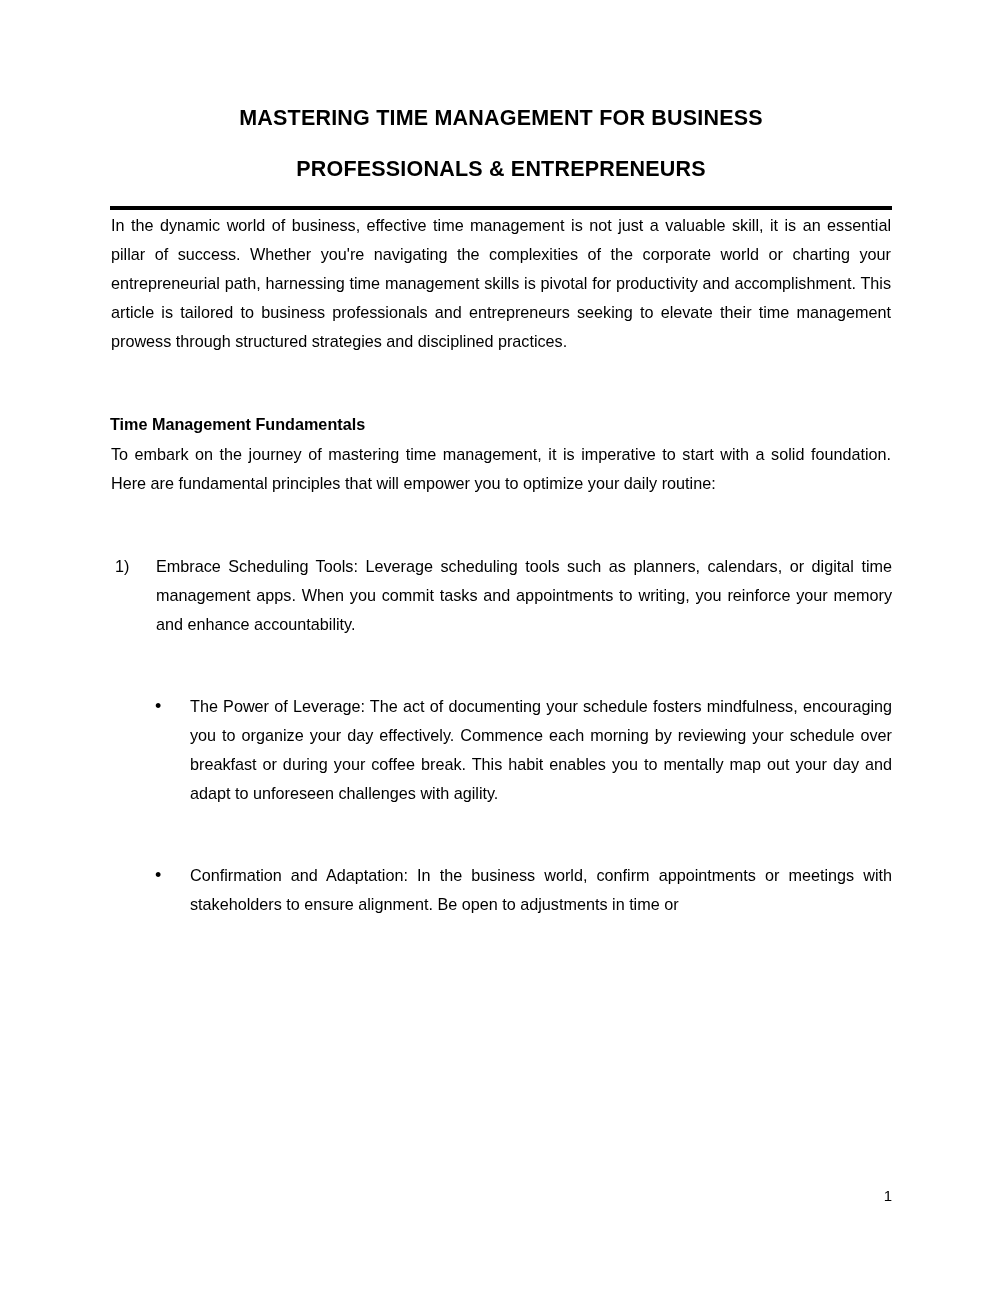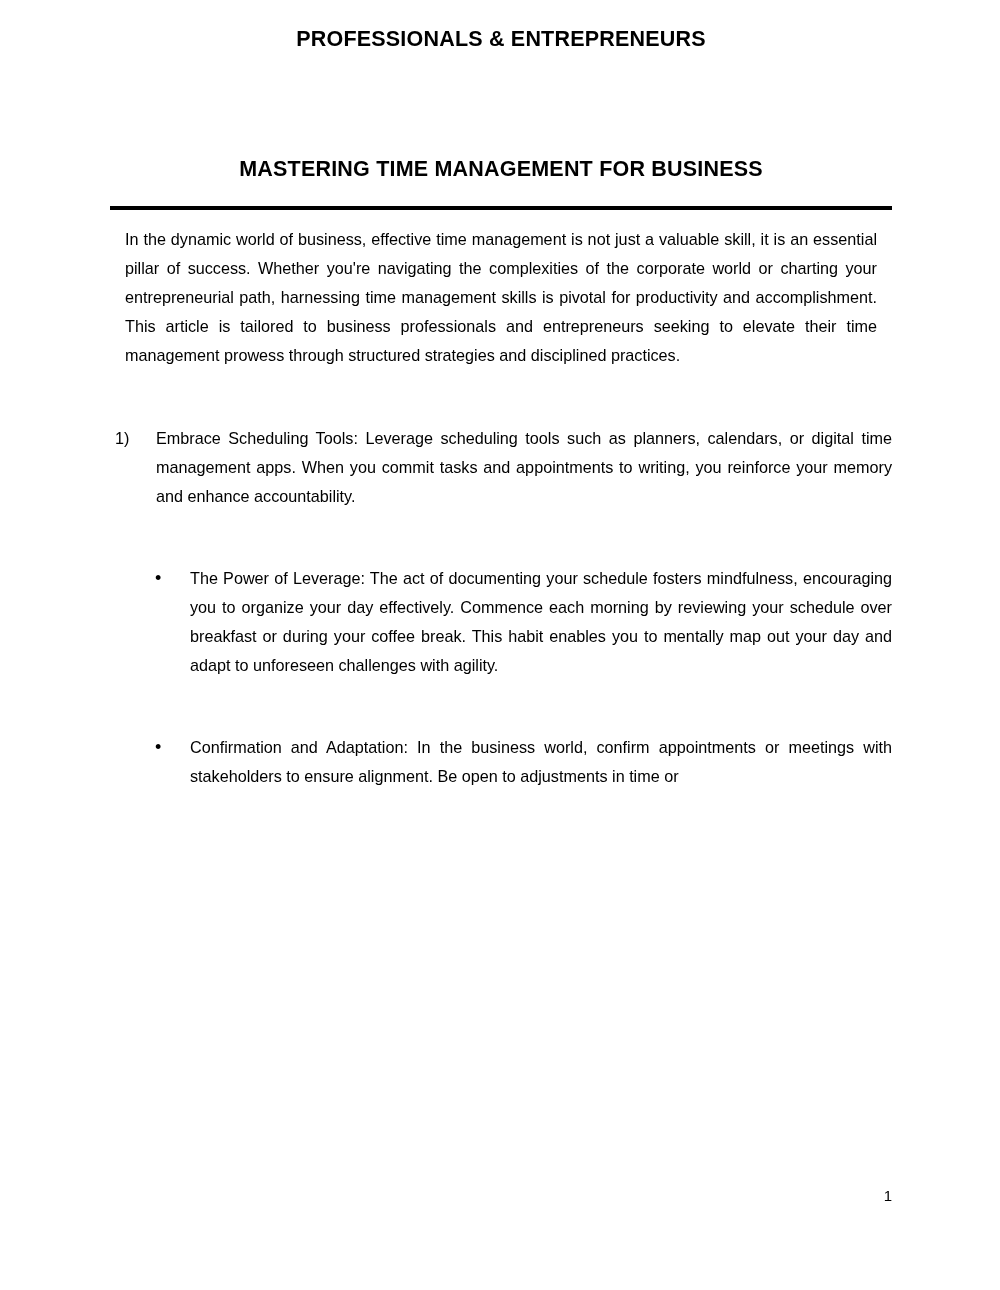--- a/index.html
+++ b/index.html
@@ -46,21 +46,21 @@
     margin-top: 26px;
     border-top: 4px solid #000000;
     width: 782px;
     height: 0;
   }
   p.body-text {
     font-size: 16.2px;
     line-height: 29px;
     text-align: justify;
     text-justify: inter-word;
-    margin: 15px;
+    margin: 1px;
   }
   .para-intro {
     margin-top: 68px;
   }
   .section-heading {
     font-size: 16.2px;
     font-weight: bold;
     line-height: 29px;
     margin: 0;
     padding-top: 53px;
@@ -118,27 +118,29 @@
     font-size: 15px;
     line-height: 20px;
   }
 </style>
 </head>
 <body>
 
 <div class="page">
   <div class="content">
 
+    <div class="doc-title title-line-1">MASTERING TIME MANAGEMENT FOR BUSINESS</div>
     <div class="doc-title title-line-2">PROFESSIONALS &amp; ENTREPRENEURS</div>
-    <div class="doc-title title-line-1">MASTERING TIME MANAGEMENT FOR BUSINESS</div>
     <div class="title-rule"></div>
 
     <p class="body-text para-intro">In the dynamic world of business, effective time management is not just a valuable skill, it is an essential pillar of success. Whether you're navigating the complexities of the corporate world or charting your entrepreneurial path, harnessing time management skills is pivotal for productivity and accomplishment. This article is tailored to business professionals and entrepreneurs seeking to elevate their time management prowess through structured strategies and disciplined practices.</p>
 
+    <div class="section-heading">Time Management Fundamentals</div>
 
+    <p class="body-text para-foundation">To embark on the journey of mastering time management, it is imperative to start with a solid foundation. Here are fundamental principles that will empower you to optimize your daily routine:</p>
 
     <ol class="numbered-list">
       <li class="num-item">
         <span class="num-marker">1)</span>
         <span class="bold">Embrace Scheduling Tools:</span><span> Leverage scheduling tools such as planners, calendars, or digital time management apps. When you commit tasks and appointments to writing, you reinforce your memory and enhance accountability.</span>
       </li>
     </ol>
 
     <ul class="bullet-list">
       <li class="bullet-item">

